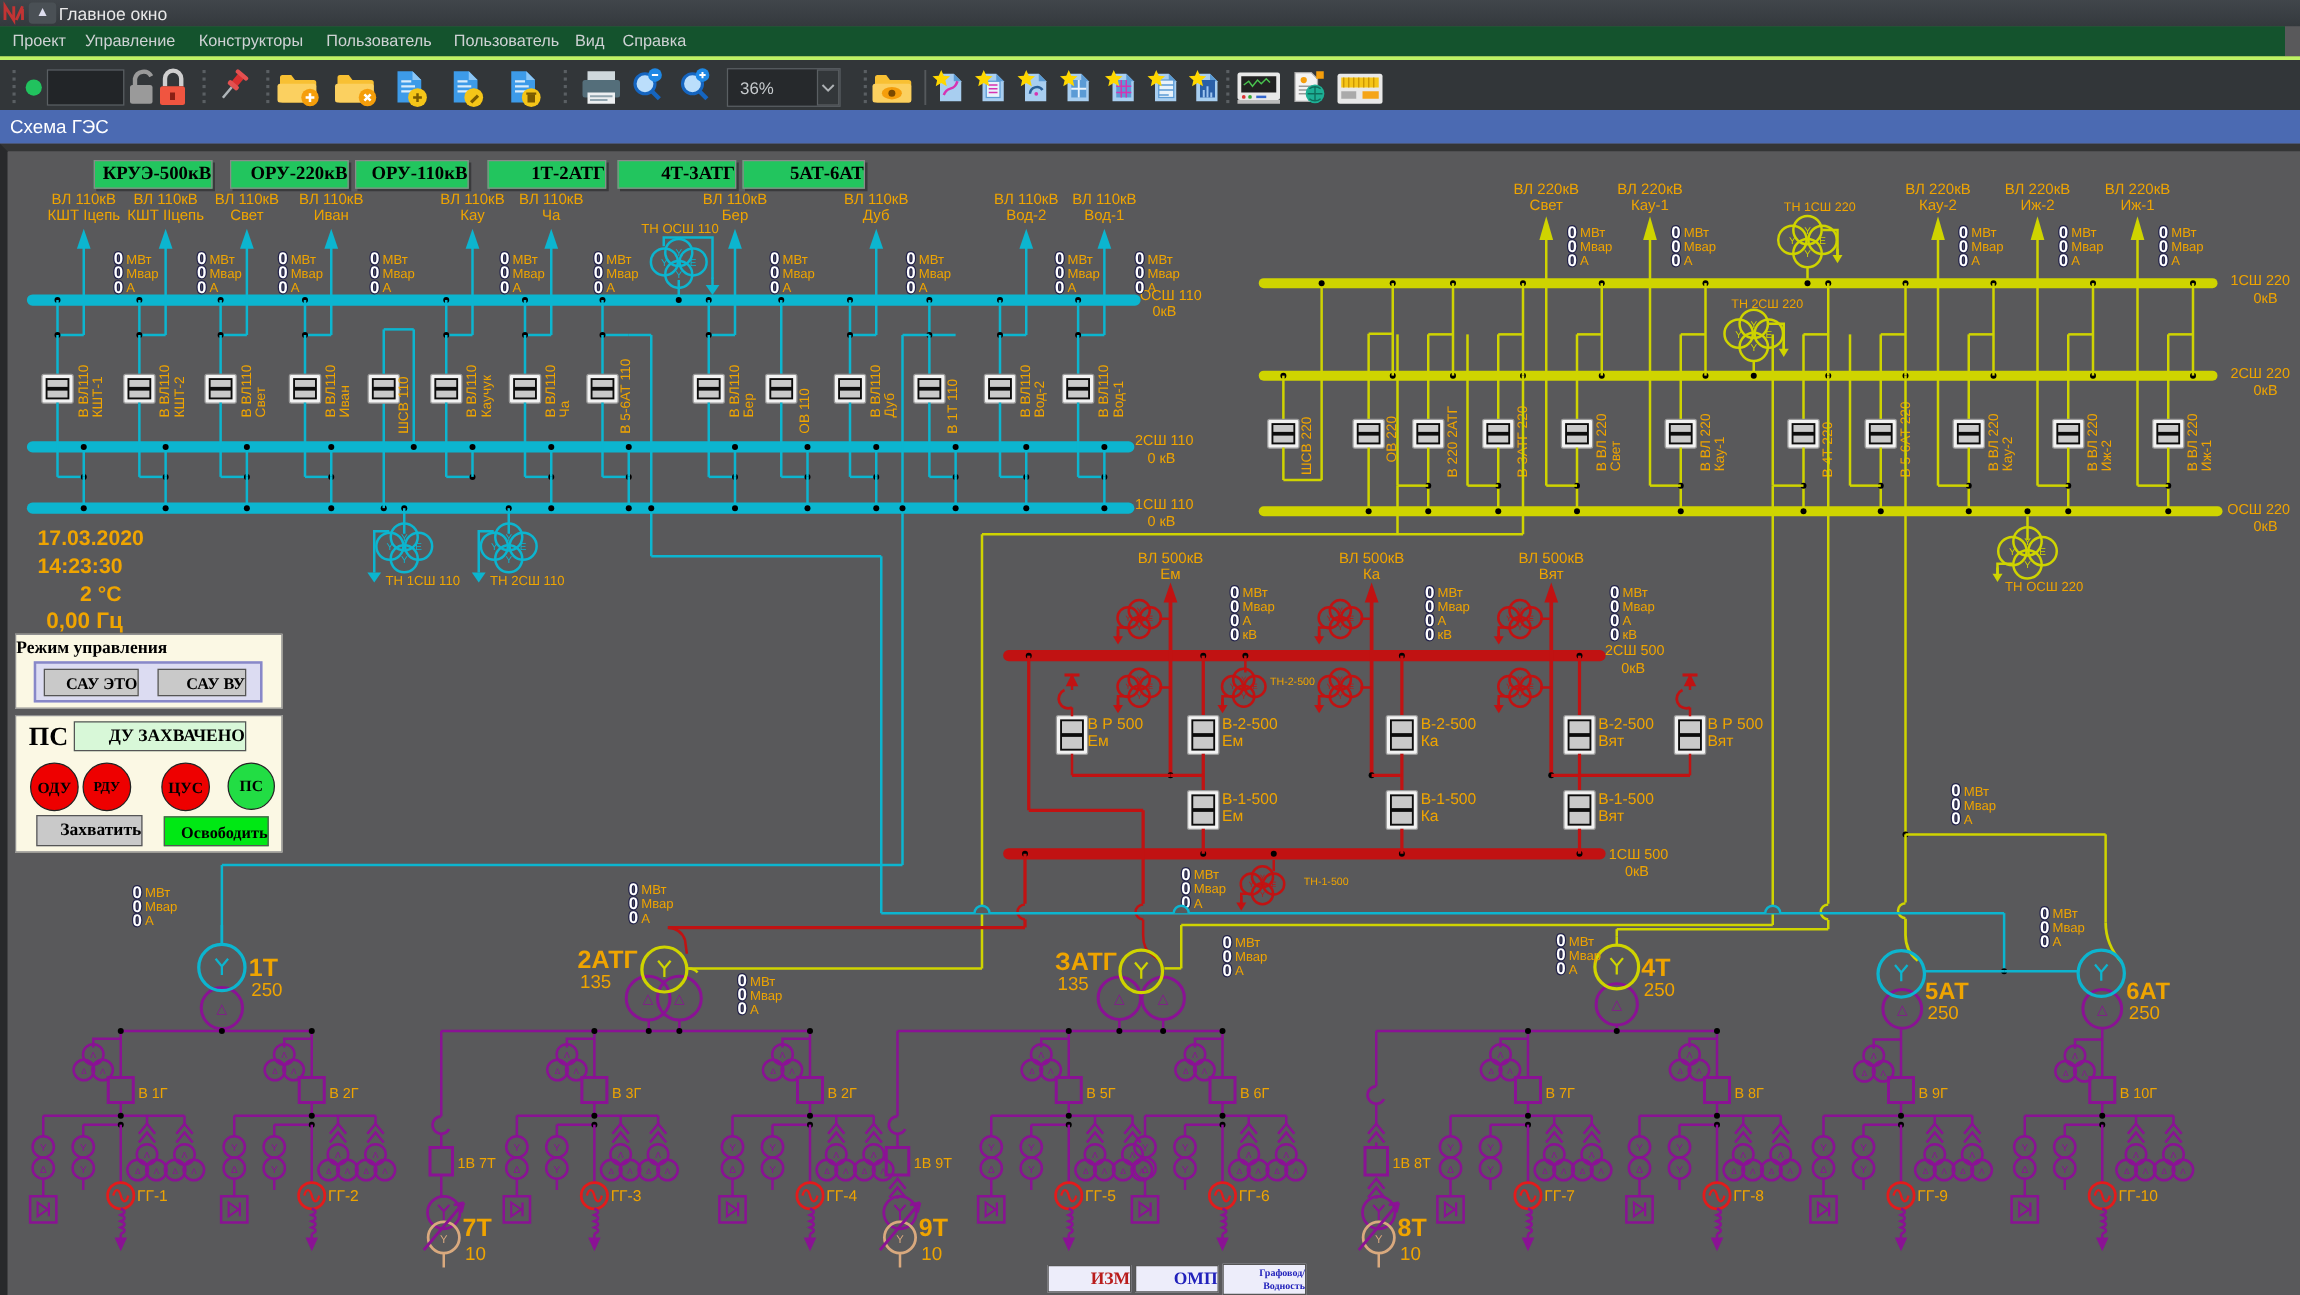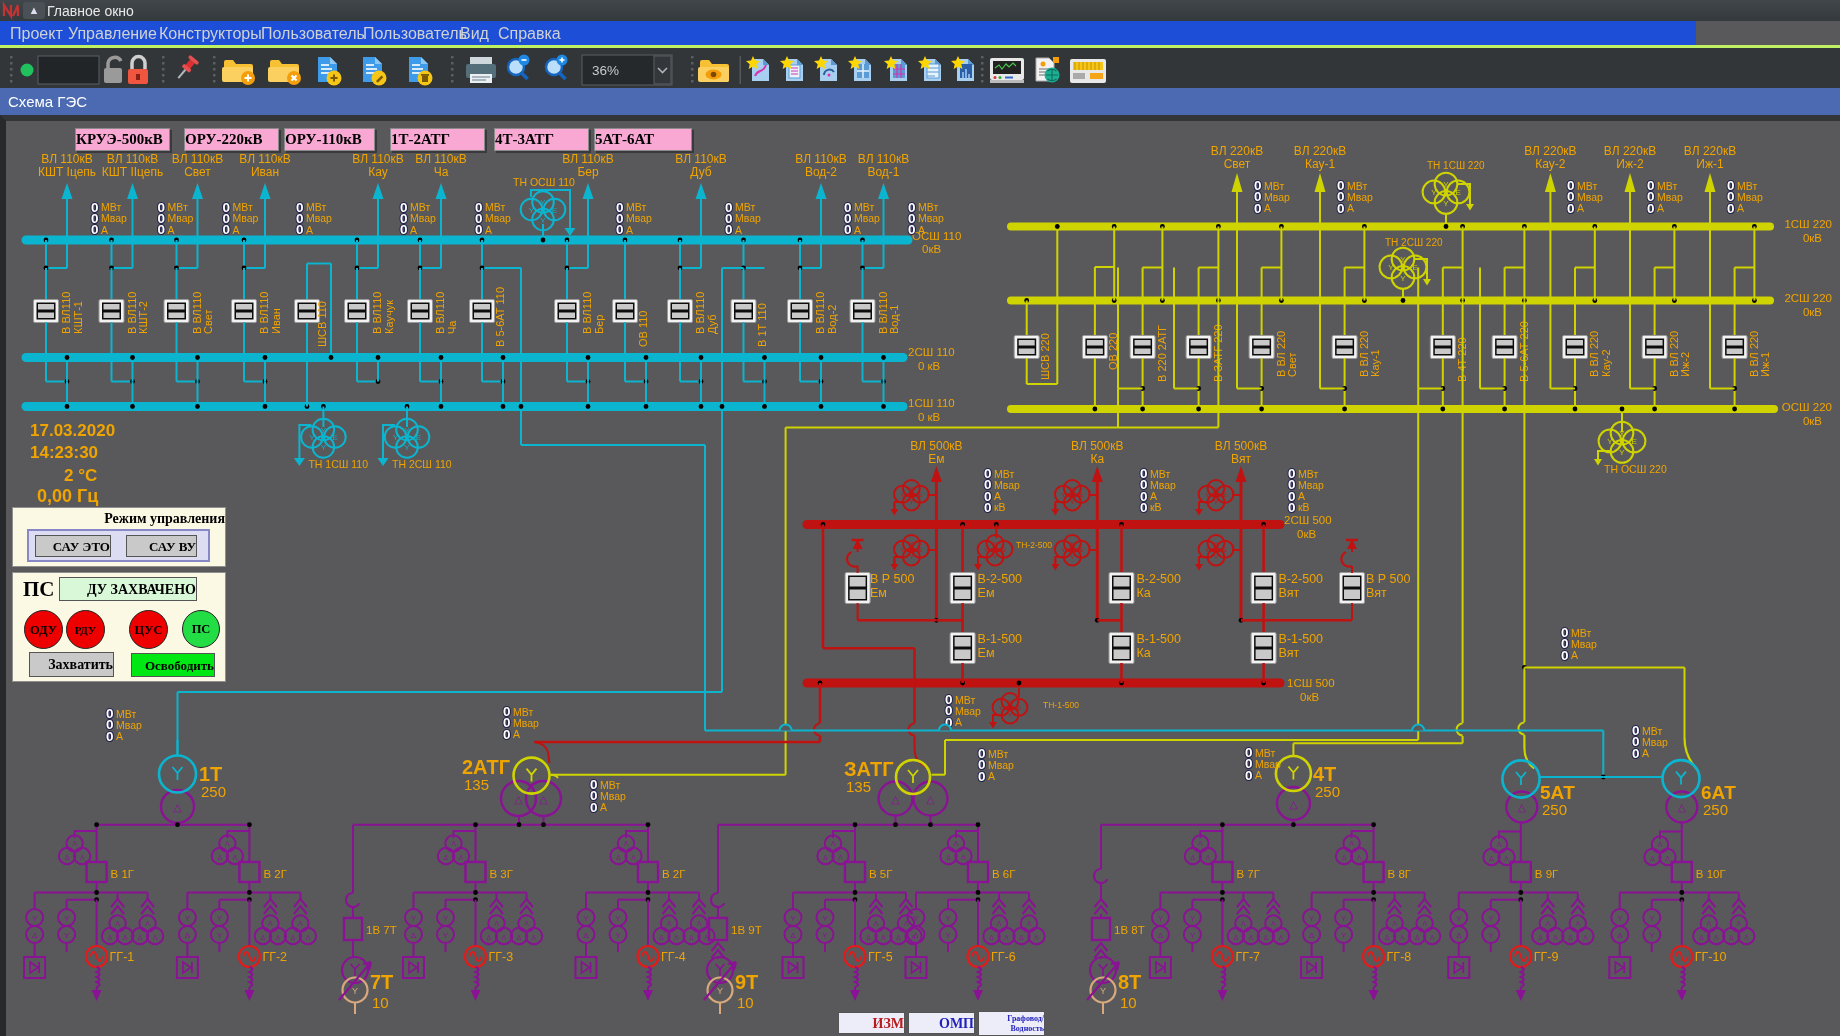--- a/index.html
+++ b/index.html
@@ -1,21 +1,21 @@
 <!DOCTYPE html>
 <html><head><meta charset="utf-8"><style>
 *{margin:0;padding:0;box-sizing:border-box}
 body{width:1840px;height:1036px;position:relative;overflow:hidden;background:#59595B;font-family:"Liberation Sans",sans-serif}
 .titlebar{position:absolute;left:0;top:0;width:1840px;height:21px;background:linear-gradient(#41464b,#34393d);color:#e8e8e8;font-size:14px}
-.menubar{position:absolute;left:0;top:21px;width:1696px;height:24px;background:#1d4ed8;color:#cfd2d4;font-size:16px}
+.menubar{position:absolute;left:0;top:21px;width:1828px;height:24px;background:#14532d;color:#cfd2d4;font-size:13px}
 .menubar span{position:absolute;top:4px}
 .toolbar{position:absolute;left:0;top:45px;width:1840px;height:43px;background:#323639;border-top:3px solid #bef264}
 .bluebar{position:absolute;left:0;top:88px;width:1840px;height:27px;background:#4B6AB2;color:#fff;font-weight:normal;font-size:15px}
 .diagram{position:absolute;left:0;top:115px;width:1840px;height:921px;background:#59595B;border-left:6px solid #28292b;border-top:6px solid #343536}
-.btn6{position:absolute;background:#f9a8d4;border:1px solid #8a8a8a;box-shadow:2px 2px 0 #3a3a3c;color:#000;font-family:"Liberation Serif",serif;font-weight:bold;font-size:15px;text-align:left;height:23px;line-height:21px}
+.btn6{position:absolute;background:#22c55e;border:1px solid #8a8a8a;box-shadow:2px 2px 0 #3a3a3c;color:#000;font-family:"Liberation Serif",serif;font-weight:bold;font-size:15px;text-align:right;height:23px;line-height:21px}
 .panel{position:absolute;background:#FBF8E4;border:1px solid #909090}
 .sbtn{position:absolute;font-family:"Liberation Serif",serif;font-weight:bold;color:#000;text-align:right;border:1px solid #555}
 .obtn{position:absolute;border-radius:50%;border:1.5px solid #222;font-family:"Liberation Serif",serif;font-weight:bold;color:#000;text-align:center}
 .dt{position:absolute;color:#EFA400;font-weight:bold}
 </style></head><body>
 <div class="titlebar">
  <svg width="22" height="21" style="position:absolute;left:1px;top:0">
       <path d="M3,16 L3,5 L10,16 L10,5 M12,16 L17,5 M17,16 L17,7" stroke="#c23434" stroke-width="2.3" fill="none"></path>
     </svg>
  <div style="position:absolute;left:23px;top:2px;width:22px;height:17px;background:#4a5055;border-radius:3px;color:#dde;text-align:center;font-size:11px;line-height:16px">▲</div>
@@ -183,21 +183,21 @@
 <div class="btn6" style="left:284px;top:128px;width:91px">ОРУ-110кВ</div>
 <div class="btn6" style="left:390px;top:128px;width:95px">1Т-2АТГ</div>
 <div class="btn6" style="left:494px;top:128px;width:95px">4Т-3АТГ</div>
 <div class="btn6" style="left:594px;top:128px;width:98px">5АТ-6АТ</div>
 
 <div class="dt" style="left:30px;top:421px;font-size:17px">17.03.2020</div>
 <div class="dt" style="left:30px;top:443px;font-size:17px">14:23:30</div>
 <div class="dt" style="left:64px;top:466px;font-size:17px">2 °С</div>
 <div class="dt" style="left:37px;top:486px;font-size:18px">0,00 Гц</div>
 <div class="panel" style="left:12px;top:507px;width:214px;height:60px">
- <div style="font-family:'Liberation Serif',serif;font-weight:bold;font-size:14px;text-align:right;margin-top:3px">Режим управления</div>
+ <div style="font-family:'Liberation Serif',serif;font-weight:bold;font-size:14px;text-align:left;margin-top:3px">Режим управления</div>
  <div style="position:absolute;left:14px;top:21px;width:183px;height:33px;background:#DCDCF2;border:2px solid #8888c8"></div>
  <div class="sbtn" style="left:22px;top:27px;width:76px;height:22px;background:#c9c9c9;font-size:13px;line-height:21px">САУ ЭТО</div>
  <div class="sbtn" style="left:113px;top:27px;width:71px;height:22px;background:#c9c9c9;font-size:13px;line-height:21px">САУ ВУ</div>
 </div>
 <div class="panel" style="left:12px;top:572px;width:214px;height:110px">
  <div style="position:absolute;left:10px;top:4px;font-family:'Liberation Serif',serif;font-weight:bold;font-size:21px">ПС</div>
  <div class="sbtn" style="left:46px;top:4px;width:138px;height:24px;background:#D8F8D8;font-size:14px;line-height:23px">ДУ ЗАХВАЧЕНО</div>
  <div class="obtn" style="left:11px;top:37px;width:39px;height:39px;background:#EE0000;font-size:12.5px;line-height:38px">ОДУ</div>
  <div class="obtn" style="left:53px;top:37px;width:39px;height:39px;background:#EE0000;font-size:11px;line-height:38px">РДУ</div>
  <div class="obtn" style="left:116px;top:37px;width:39px;height:39px;background:#EE0000;font-size:12.5px;line-height:38px">ЦУС</div>

